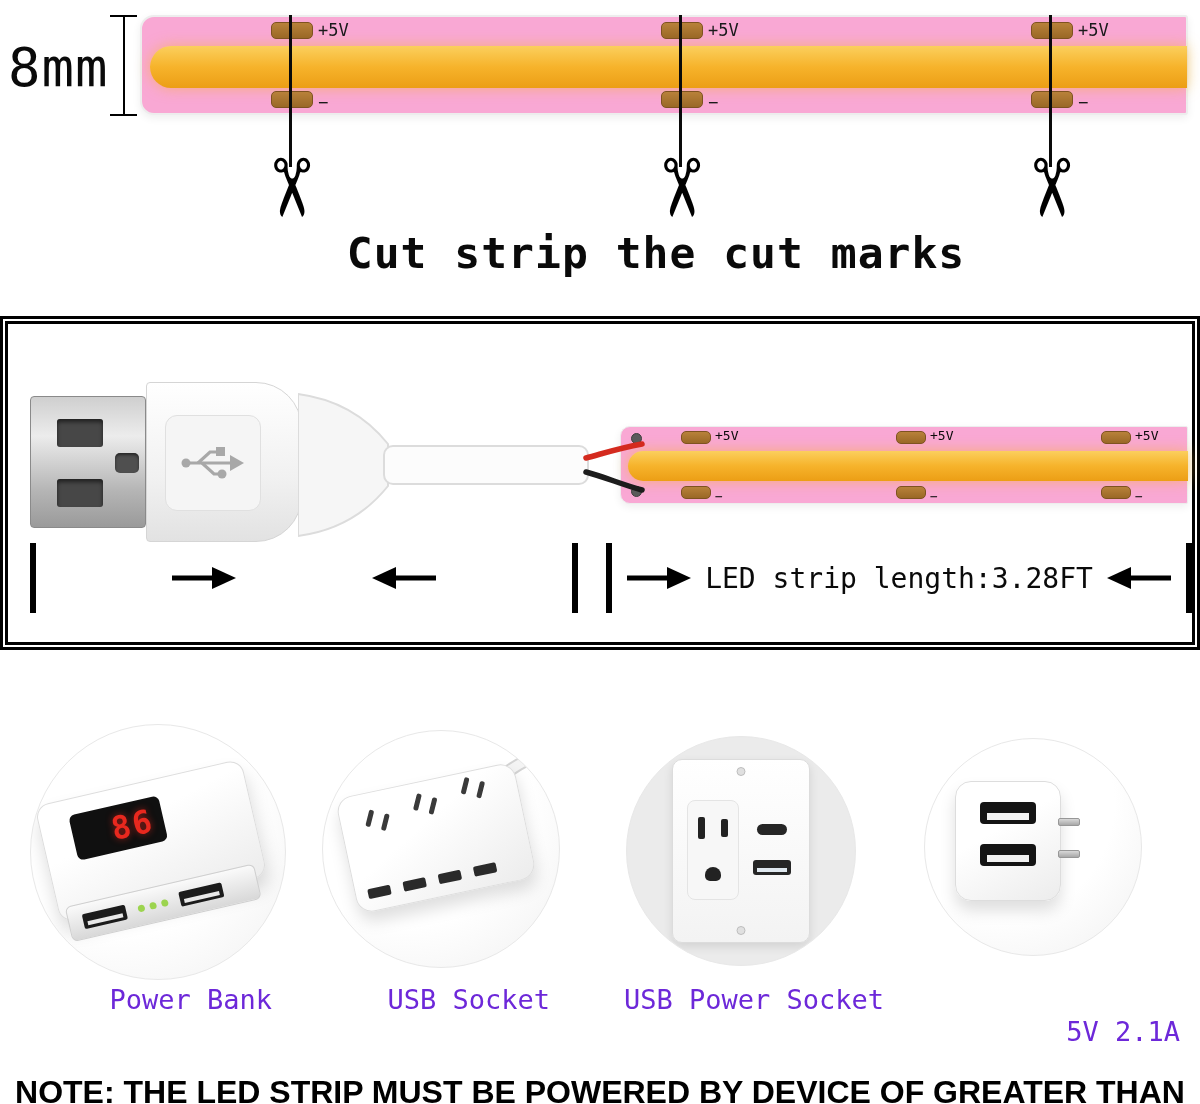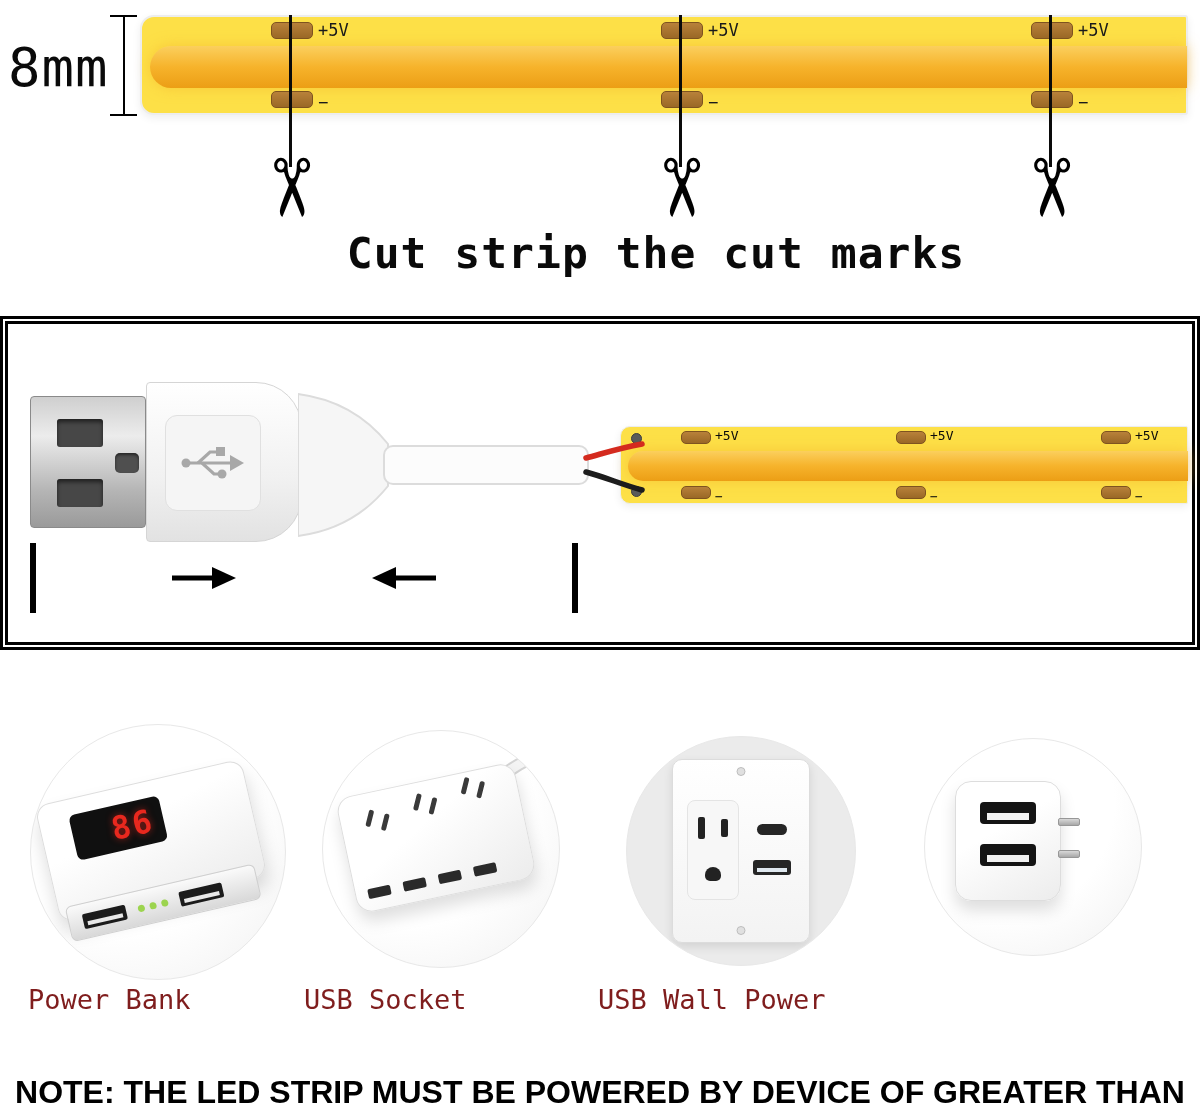--- a/index.html
+++ b/index.html
@@ -1,21 +1,21 @@
 <!DOCTYPE html>
 <html><head>
 <meta charset="utf-8">
 <style>
   *{margin:0;padding:0;box-sizing:border-box}
   html,body{background:#fff}
   .canvas{position:relative;width:1200px;height:1104px;background:#fff;overflow:hidden;
           font-family:"DejaVu Sans Mono","Liberation Mono",monospace;color:#0a0a0a}
 
   
-  .strip{position:absolute;background:#fde047;border:2px solid #ededed;box-shadow:0 3px 8px rgba(0,0,0,.07)}
+  .strip{position:absolute;background:#f9a8d4;border:2px solid #ededed;box-shadow:0 3px 8px rgba(0,0,0,.07)}
   .strip-top{left:140px;top:15px;width:1048px;height:100px;border-radius:14px 3px 3px 14px}
   .strip-mid{left:620px;top:426px;width:568px;height:78px;border-radius:10px 2px 2px 10px;border-width:1.5px}
   .core{position:absolute;background:linear-gradient(180deg,#fbcf5d 0%,#f6b32b 50%,#ec9e15 100%);
         box-shadow:0 0 14px rgba(246,179,43,.55)}
   .core-top{left:8px;right:-1px;top:29px;height:42px;border-radius:21px 0 0 21px}
   .core-mid{left:7px;right:-1px;top:24px;height:30px;border-radius:15px 0 0 15px}
   .padgrp{position:absolute;top:0;height:100%;width:0}
   .pad{position:absolute;background:linear-gradient(180deg,#b8813a,#9a6826);border:1px solid #7e5320;border-radius:5px}
   .strip-top .pad{width:42px;height:17px;left:-21px}
   .strip-top .pad-top{top:5px}
@@ -109,21 +109,21 @@
   .chg-body{position:absolute;left:30px;top:42px;width:106px;height:120px;
             background:linear-gradient(150deg,#ffffff 40%,#ececec);border:1px solid #ddd;border-radius:16px;
             box-shadow:0 10px 16px rgba(0,0,0,.13)}
   .chg-port{position:absolute;left:50%;transform:translateX(-50%);width:56px;height:22px;background:#141414;border-radius:4px}
   .chg-port::after{content:"";position:absolute;left:7px;right:7px;bottom:4px;height:7px;background:#f2f2f2}
   .chg-p1{top:20px}.chg-p2{top:62px}
   .prong{position:absolute;right:-20px;width:22px;height:8px;background:linear-gradient(#d8d8d8,#a8a8a8);
          border:1px solid #979797;border-radius:2px}
   .prong.p1{top:36px}.prong.p2{top:68px}
 
-  .plabel{position:absolute;text-align:left;font-size:27px;color:#7f1d1d}
+  .plabel{position:absolute;text-align:right;font-size:27px;color:#6d28d9}
   .note{position:absolute;left:0;top:1074px;width:1200px;text-align:center;
         font-family:"Liberation Sans","DejaVu Sans",sans-serif;font-weight:bold;font-size:32px;color:#000}
 </style>
 </head>
 <body>
 
 <div class="canvas">
 
   <div>
     <div class="dim-label">8mm</div>
@@ -226,20 +226,33 @@
       <line x1="0" y1="13" x2="44" y2="13" stroke="#000" stroke-width="5"></line>
       <polygon points="40,2 64,13 40,24" fill="#000"></polygon>
     </svg>
     <svg width="64" height="26" viewBox="0 0 64 26">
       <line x1="20" y1="13" x2="64" y2="13" stroke="#000" stroke-width="5"></line>
       <polygon points="24,2 0,13 24,24" fill="#000"></polygon>
     </svg>
     <div class="mbar"></div>
   </div>
 
+  <div class="measure m2">
+    <div class="mbar"></div>
+    <svg width="64" height="26" viewBox="0 0 64 26">
+      <line x1="0" y1="13" x2="44" y2="13" stroke="#000" stroke-width="5"></line>
+      <polygon points="40,2 64,13 40,24" fill="#000"></polygon>
+    </svg>
+    <div class="mtext">LED strip length:3.28FT</div>
+    <svg width="64" height="26" viewBox="0 0 64 26">
+      <line x1="20" y1="13" x2="64" y2="13" stroke="#000" stroke-width="5"></line>
+      <polygon points="24,2 0,13 24,24" fill="#000"></polygon>
+    </svg>
+    <div class="mbar"></div>
+  </div>
 
   <div class="pcircle" style="left:30px;top:724px;width:256px;height:256px">
     <div class="pb-body">
       <div class="pb-display">
         <span class="pb-digits">86</span>
       </div>
       <div class="pb-edge">
         <div class="usb-port-sm"></div>
         <div class="pb-leds">
             <i></i>
@@ -296,17 +309,18 @@
     <div class="chg-body">
       <div class="chg-port chg-p1"></div>
       <div class="chg-port chg-p2"></div>
       <div class="prong p1"></div>
       <div class="prong p2"></div>
     </div>
   </div>
 
   <div class="plabel" style="left:28px;width:244px;top:984px">Power Bank</div>
   <div class="plabel" style="left:304px;width:246px;top:984px">USB Socket</div>
-  <div class="plabel" style="left:598px;width:286px;top:984px">USB Wall Power</div>
+  <div class="plabel" style="left:598px;width:286px;top:984px">USB Power Socket</div>
+  <div class="plabel" style="left:918px;width:262px;top:1016px">5V 2.1A</div>
 
   <div class="note">NOTE: THE LED STRIP MUST BE POWERED BY DEVICE OF GREATER THAN 1.5A CURRENT</div>
 
 </div>
 
 </body></html>

